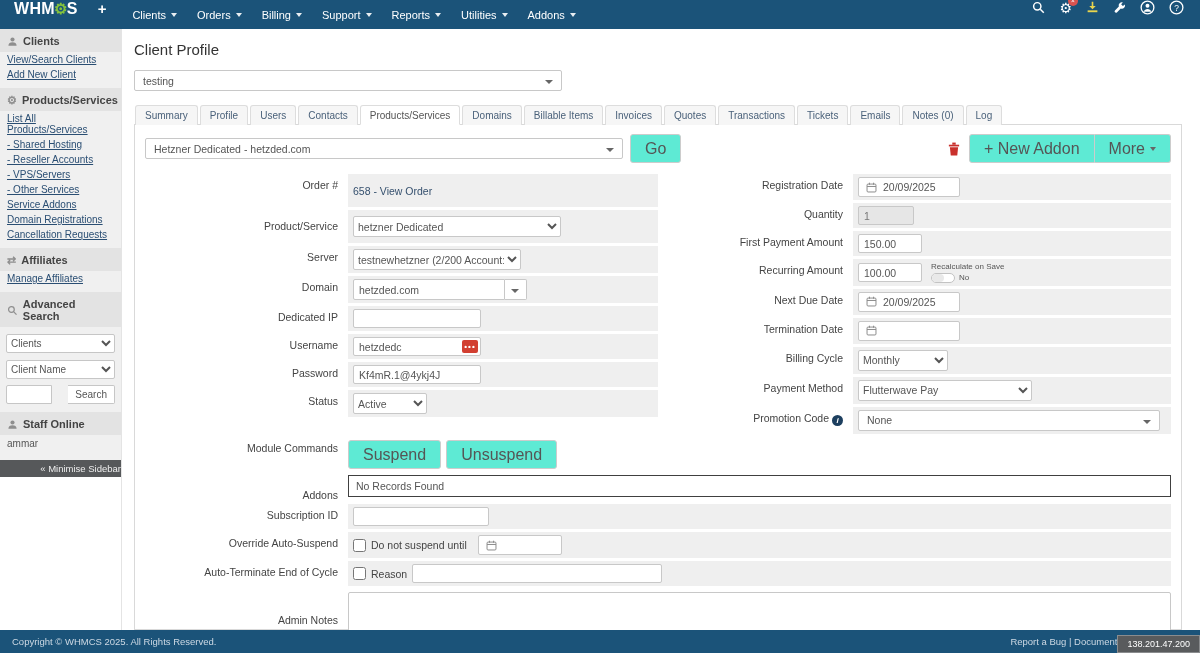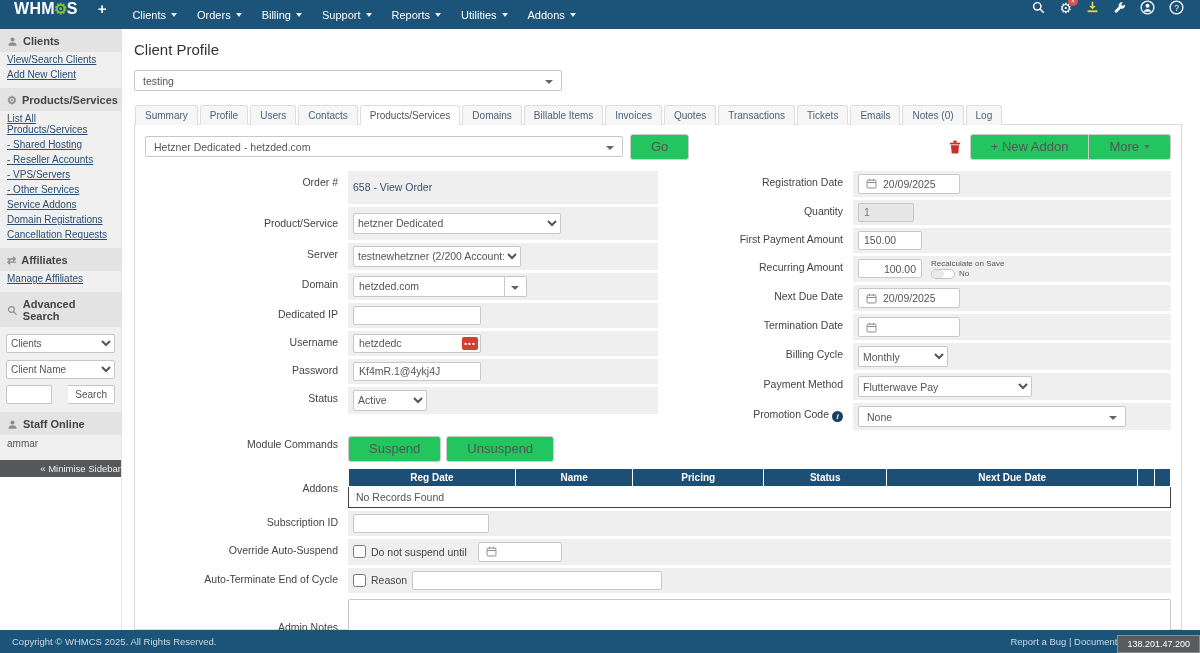--- a/index.html
+++ b/index.html
@@ -39,21 +39,21 @@
   .dd:after { content:""; position:absolute; right:8px; top:9px; width:0; height:0; border-left:4px solid transparent; border-right:4px solid transparent; border-top:4.5px solid #666; }
   .client-dd { width:428px; margin-bottom:14px; }
 
   .tabs { display:flex; gap:2px; border-bottom:1px solid #d9d9d9; padding-left:1px; }
   .tab { font-size:10px; color:#4a617a; background:#f6f6f6; border:1px solid #ddd; border-bottom:none; border-radius:3px 3px 0 0; padding:4px 9px 3px; margin-bottom:-1px; cursor:pointer; }
   .tab.active { background:#fff; color:#555; border-bottom:1px solid #fff; }
 
   .panel { border:1px solid #d9d9d9; border-top:none; padding:9px 10px 0; height:505px; position:relative; }
   .ptoolbar { display:flex; align-items:center; gap:7px; margin-bottom:11px; }
   .prod-dd { width:478px; }
-  .btn { border:1px solid #ccc; background:#22c55e; color:#555; font-size:13px; border-radius:3px; padding:4px 20px; cursor:pointer; font-family:inherit; line-height:1.2; }
+  .btn { border:1px solid #ccc; background:#5eead4; color:#555; font-size:16px; border-radius:3px; padding:4px 14px; cursor:pointer; font-family:inherit; line-height:1.2; }
   .tb-right { margin-left:auto; display:flex; align-items:center; gap:9px; }
   .btn-group { display:flex; }
   .btn-group .btn:first-child { border-radius:3px 0 0 3px; }
   .btn-group .btn:last-child { border-radius:0 3px 3px 0; border-left:none; display:flex; align-items:center; gap:5px; }
   .btn .dkcaret { width:0;height:0;border-left:3.5px solid transparent;border-right:3.5px solid transparent;border-top:4px solid #666; display:inline-block; }
 
   
   .fcols { display:flex; }
   .fcol { width:50%; }
   .frow { display:flex; margin-bottom:3px; }
@@ -357,21 +357,21 @@
         </div>
         <div class="frow">
           <div class="flabel">First Payment Amount</div>
           <div class="fcell">
             <input type="text" class="tin" style="width: 64px;" value="150.00">
           </div>
         </div>
         <div class="frow">
           <div class="flabel">Recurring Amount</div>
           <div class="fcell">
-            <input type="text" class="tin" style="width: 64px; text-align: right;" value="100.00">
+            <input type="text" class="tin" style="width: 64px;" value="100.00">
             <span class="recalc">
               <span>Recalculate on Save</span>
               <span class="toggle-row">
                 <span class="toggle">
                     <span class="knob"></span>
                   </span>
                 <span>No</span>
               </span>
             </span>
           </div>
@@ -412,50 +412,41 @@
         </div>
         <div class="frow">
           <div class="flabel">Payment Method</div>
           <div class="fcell">
             <select class="tsel" style="width:174px"><option>Flutterwave Pay</option></select>
           </div>
         </div>
         <div class="frow">
           <div class="flabel"><span>Promotion Code</span><span class="info-ic">i</span></div>
           <div class="fcell">
-            <div class="dd" style="width:268px">
+            <div class="dd" style="width:302px">
                 <span>None</span>
               </div>
           </div>
         </div>
       </div>
     </div>
 
     <div class="full-row">
       <div class="flabel">Module Commands</div>
       <div class="fcell" style="background:#fff;padding-left:0">
         <button class="btn">Suspend</button>
         <button class="btn">Unsuspend</button>
       </div>
     </div>
 
     <div class="full-row">
       <div class="flabel" style="padding-top:14px">Addons</div>
       <div style="flex:1">
         <table class="addons">
           <tbody>
-              <tr>
-            <th style="width:20.3%">Reg Date</th>
-            <th style="width:14.3%">Name</th>
-            <th style="width:15.9%">Pricing</th>
-            <th style="width:15%">Status</th>
-            <th style="width:30.5%">Next Due Date</th>
-            <th style="width:2%"></th>
-            <th style="width:2%"></th>
-          </tr>
           <tr>
                 <td colspan="7">No Records Found</td>
               </tr>
         </tbody>
           </table>
       </div>
     </div>
 
     <div class="full-row">
       <div class="flabel">Subscription ID</div>

